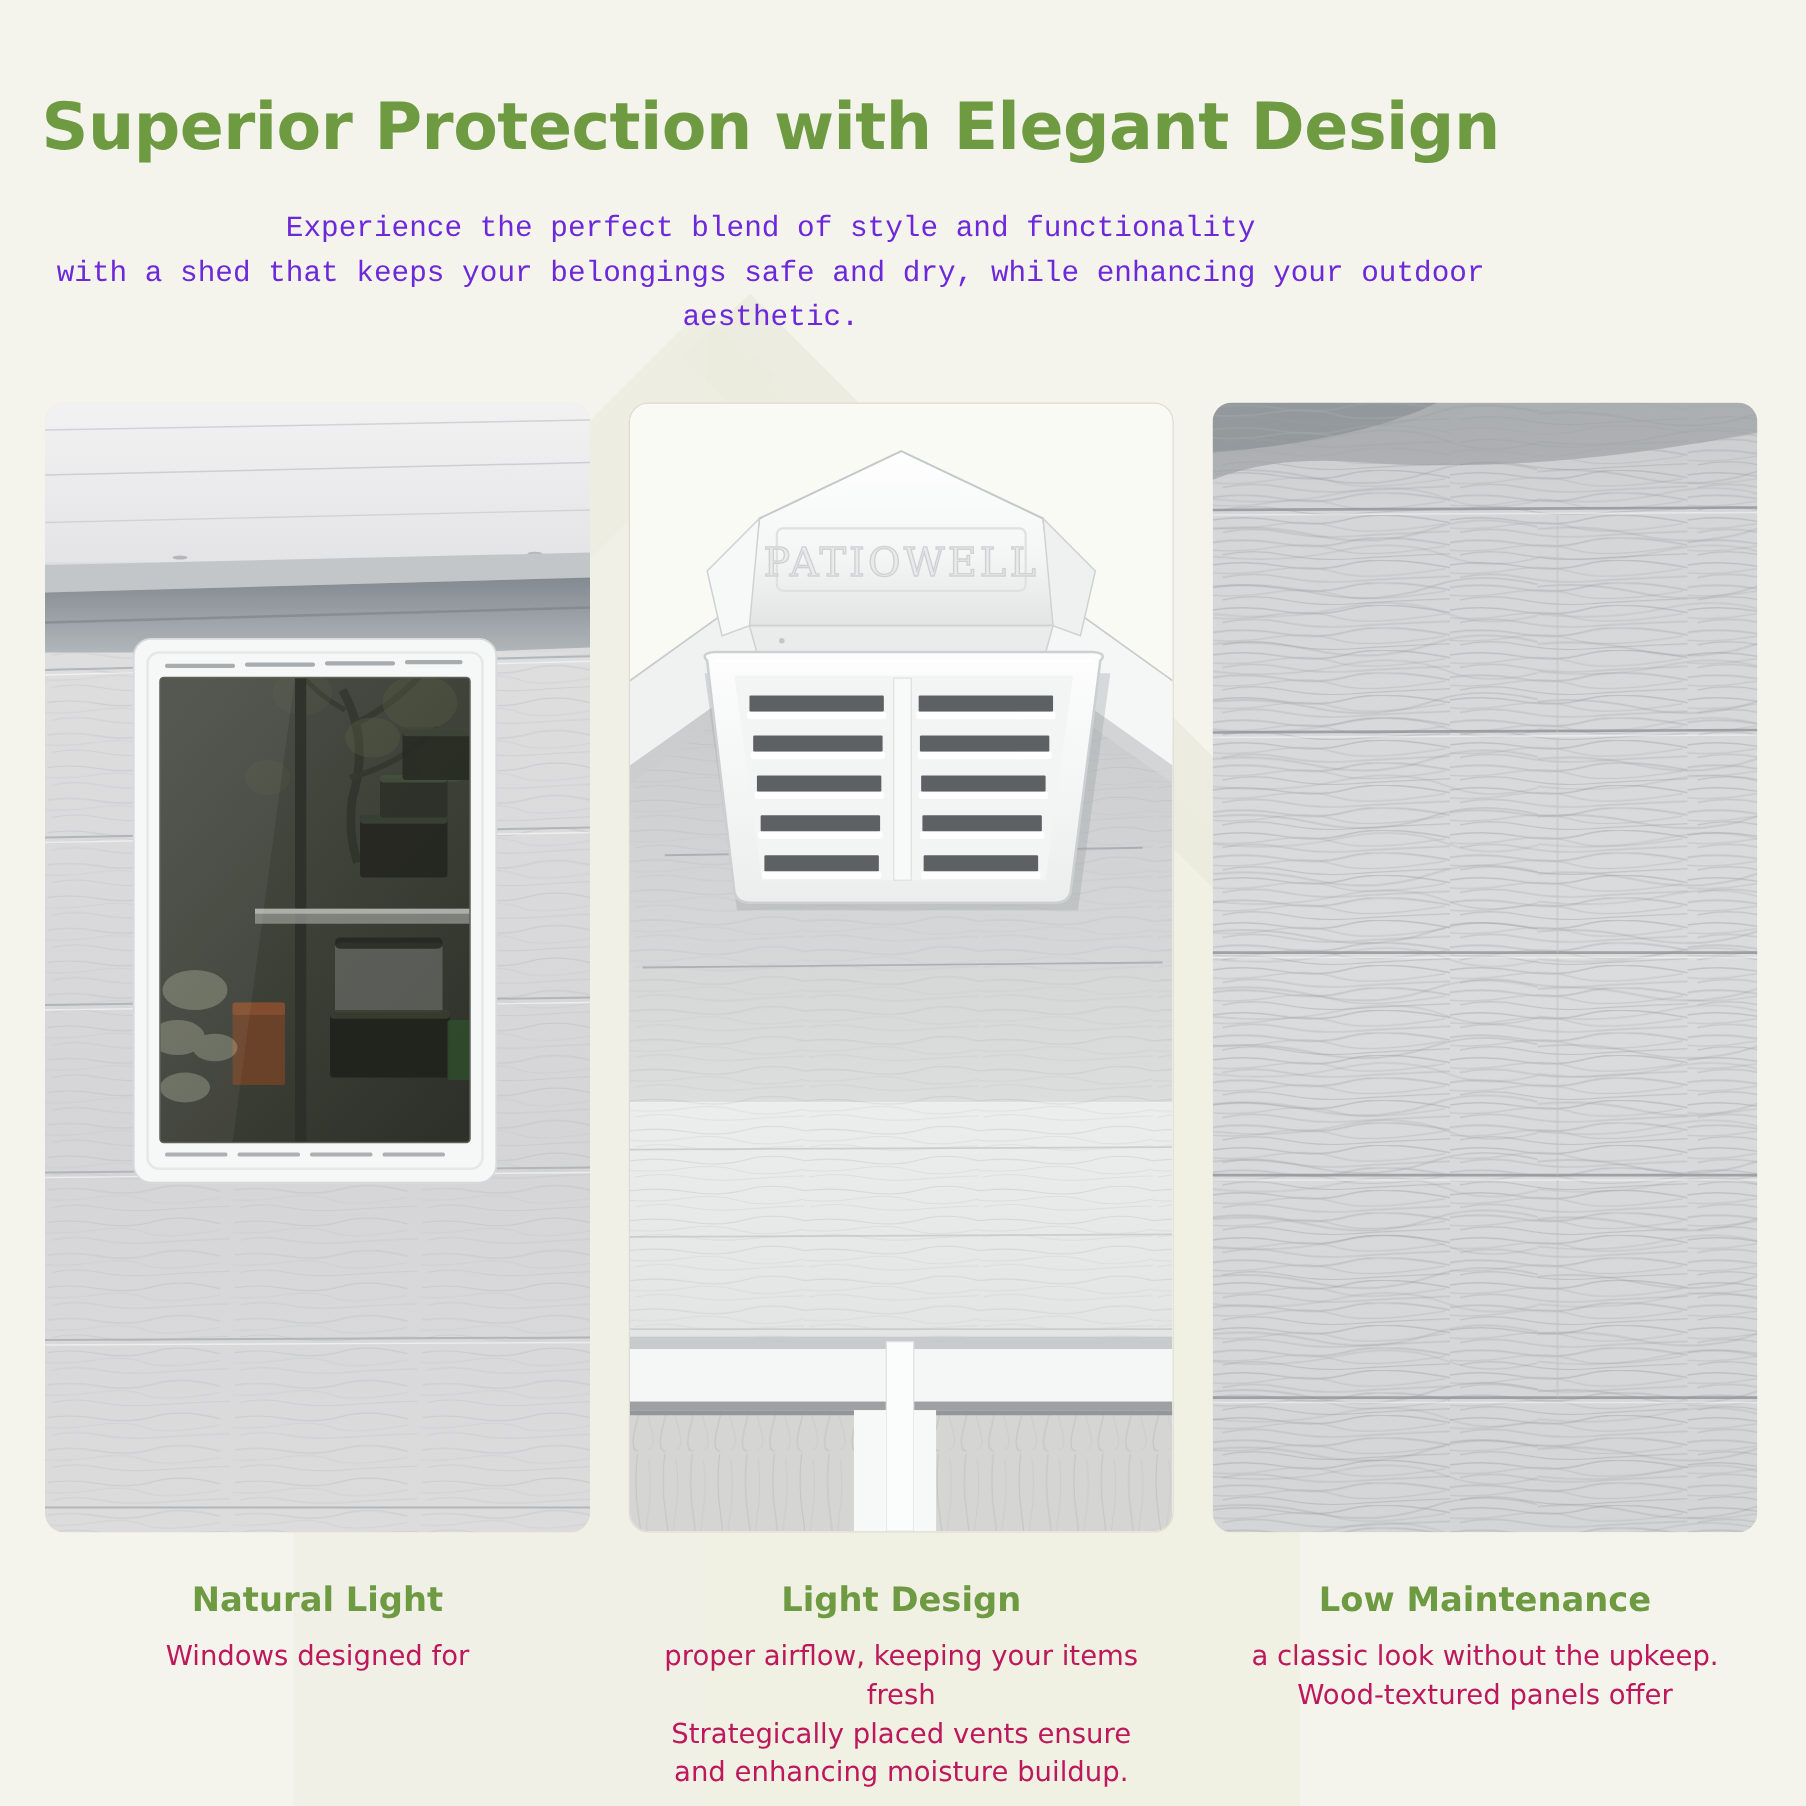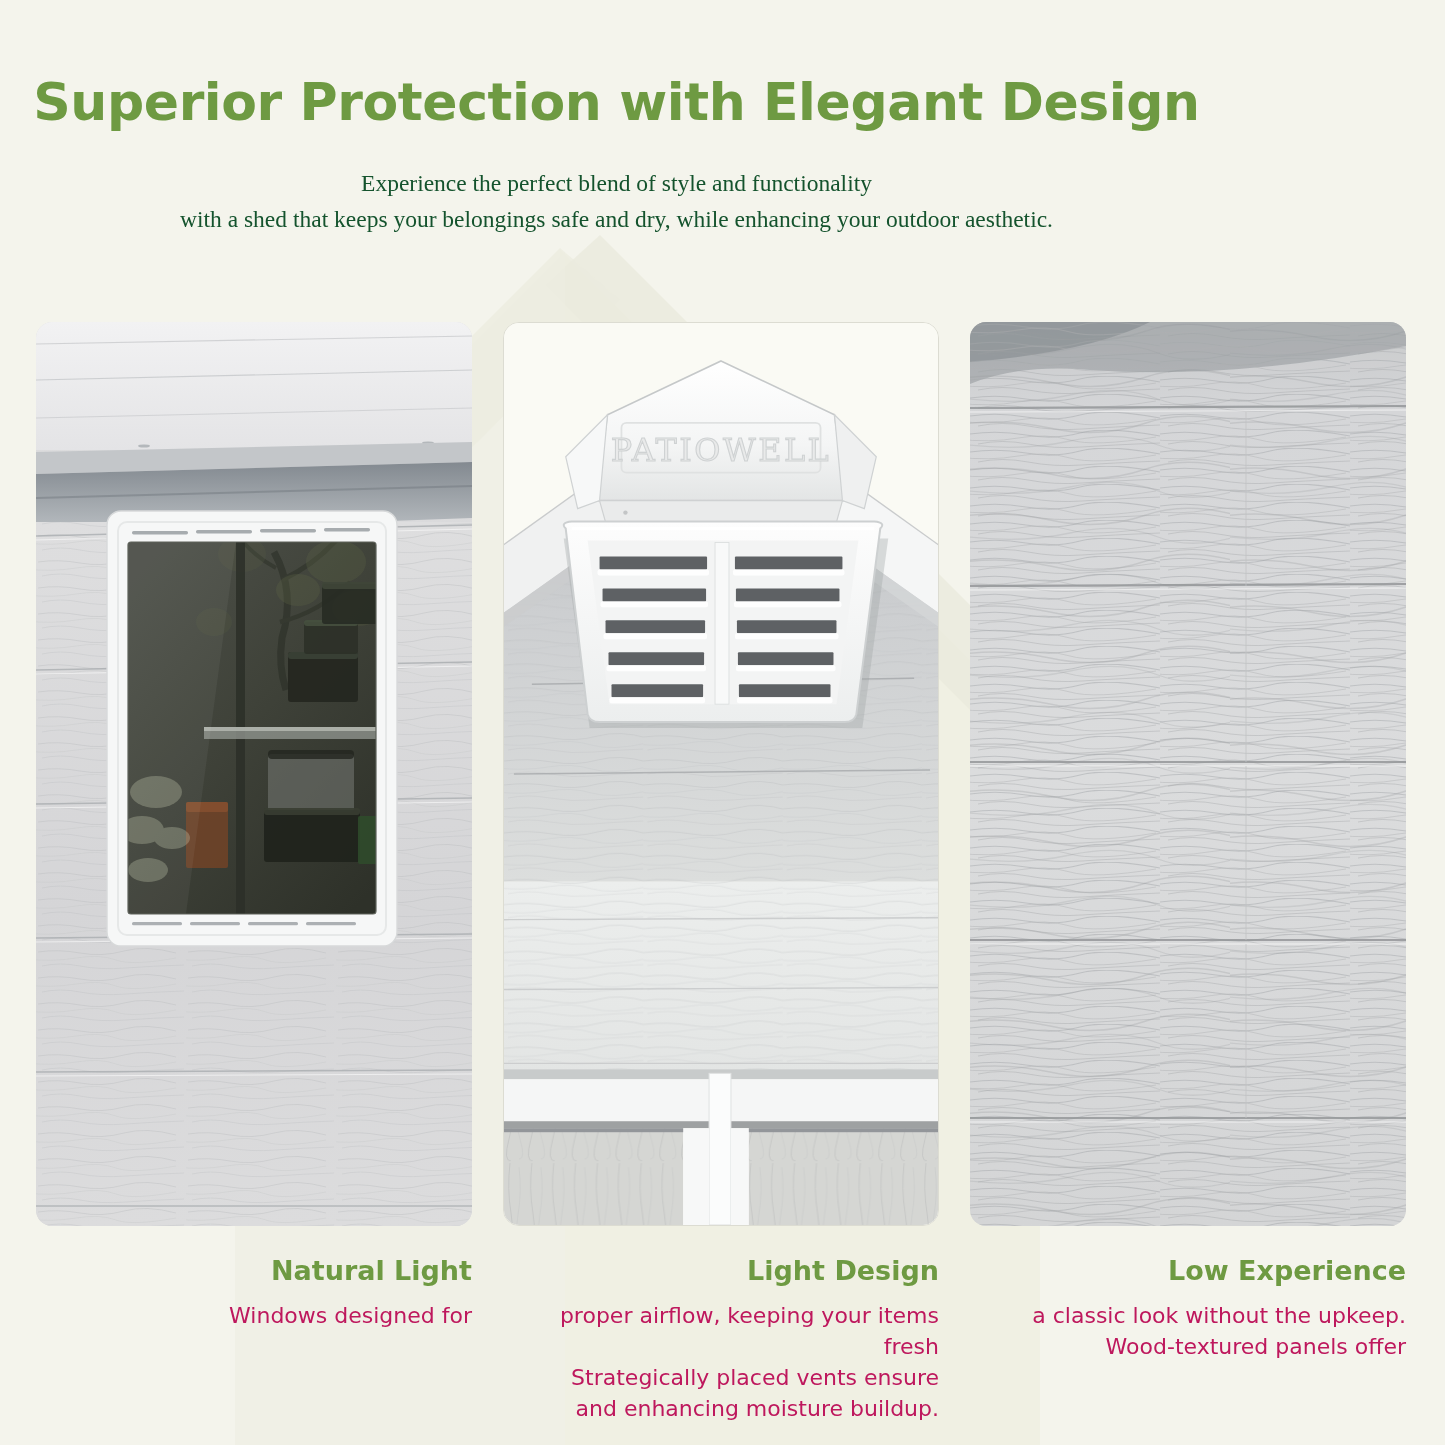--- a/index.html
+++ b/index.html
@@ -37,25 +37,25 @@
     font-family: "DejaVu Sans", sans-serif;
     font-weight: 700;
     font-size: 52px;
     letter-spacing: -0.4px;
     color: #6e9a42;
     line-height: 1.0;
   }
   .subhead {
     margin: 0;
     padding-top: 38px;
-    font-family: Liberation Serif, serif;
+    font-family: Liberation Mono, monospace;
     font-weight: 400;
     font-size: 23.5px;
     line-height: 1.52;
-    color: #14532d;
+    color: #6d28d9;
   }
   .subhead span { display: block; }
 
   
   .cards {
     position: absolute;
     left: 0;
     top: 322px;
     width: 1445px;
     z-index: 4;
@@ -69,21 +69,21 @@
   }
   .card.left   { left: 36px;  width: 436px; }
   .card.center { left: 503px; width: 436px; background: #fafaf4;
                  border: 1.5px solid #dcdcd2; box-sizing: border-box; }
   .card.right  { left: 970px; width: 436px; }
 
   .photo { position: absolute; left: 0; top: 0; width: 100%; height: 100%; }
 
   
   .captions { position: absolute; left: 0; top: 1252px; width: 1445px; z-index: 5; }
-  .cap { position: absolute; top: 4px; text-align: right; }
+  .cap { position: absolute; top: 14px; text-align: center; }
   .cap.c0 { left: 36px;  width: 436px; }
   .cap.c1 { left: 503px; width: 436px; }
   .cap.c2 { left: 970px; width: 436px; }
   .cap-title {
     margin: 0;
     font-family: "DejaVu Sans", sans-serif;
     font-weight: 700;
     font-size: 27px;
     color: #6e9a42;
     line-height: 1.1;
@@ -459,20 +459,20 @@
   <div class="cap c1">
     <h3 class="cap-title">Light Design</h3>
     <p class="cap-body">
       <span>proper airflow, keeping your items fresh</span>
       <span>Strategically placed vents ensure</span>
       <span>and enhancing moisture buildup.</span>
     </p>
   </div>
 
   <div class="cap c2">
-    <h3 class="cap-title">Low Experience</h3>
+    <h3 class="cap-title">Low Maintenance</h3>
     <p class="cap-body">
       <span>a classic look without the upkeep.</span>
       <span>Wood-textured panels offer</span>
     </p>
   </div>
 
 </div>
 
 </body></html>

